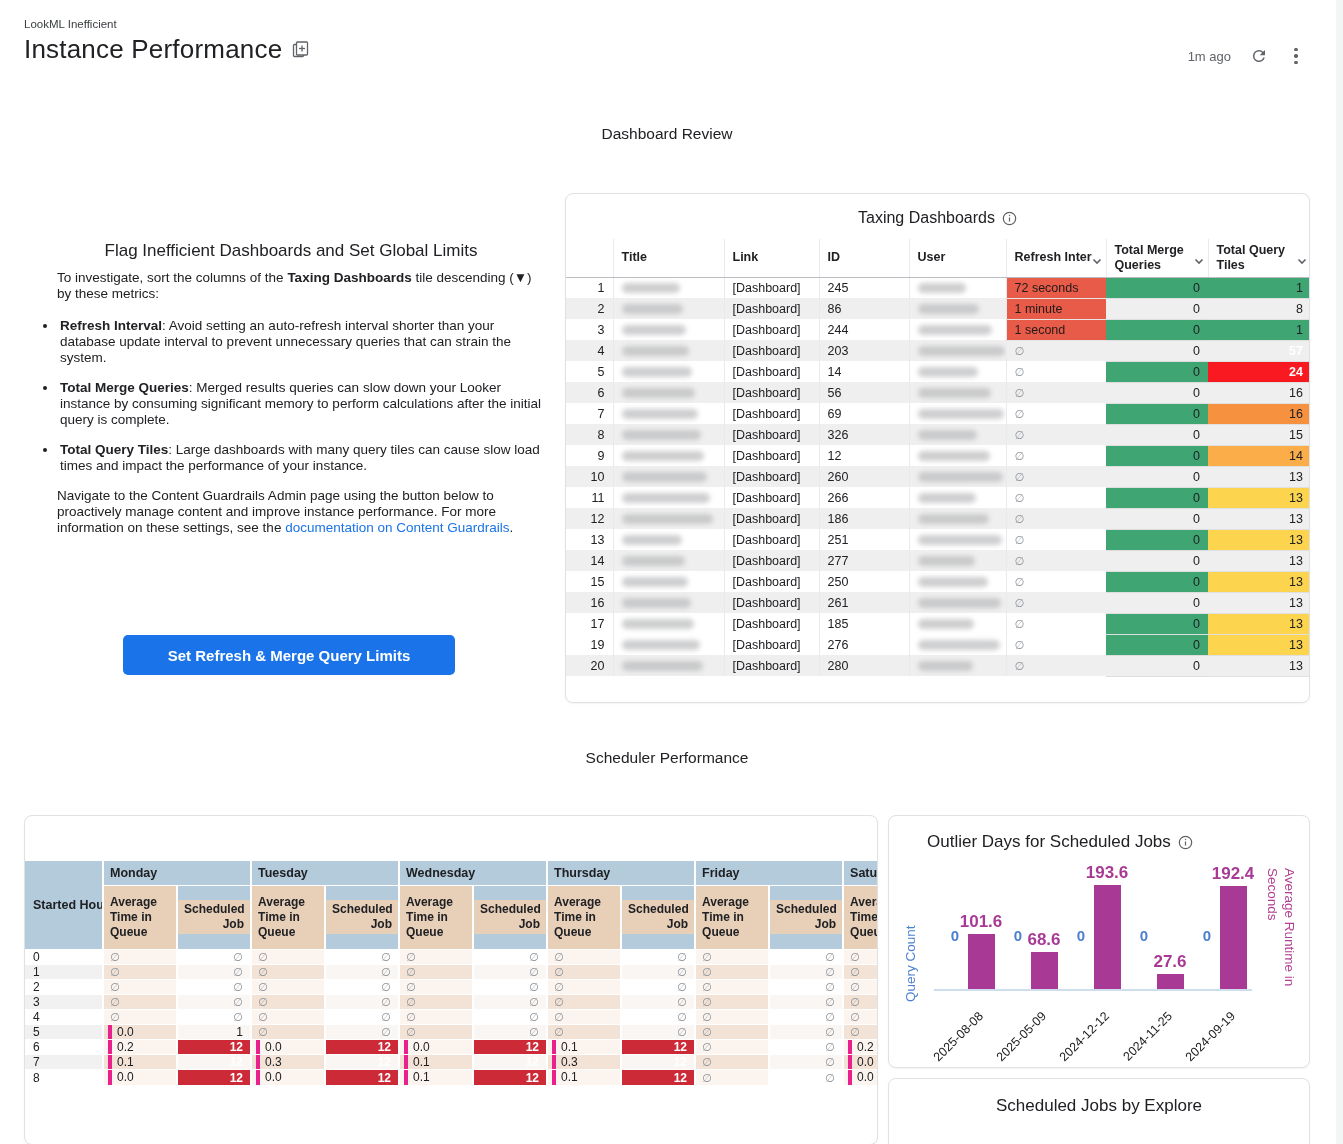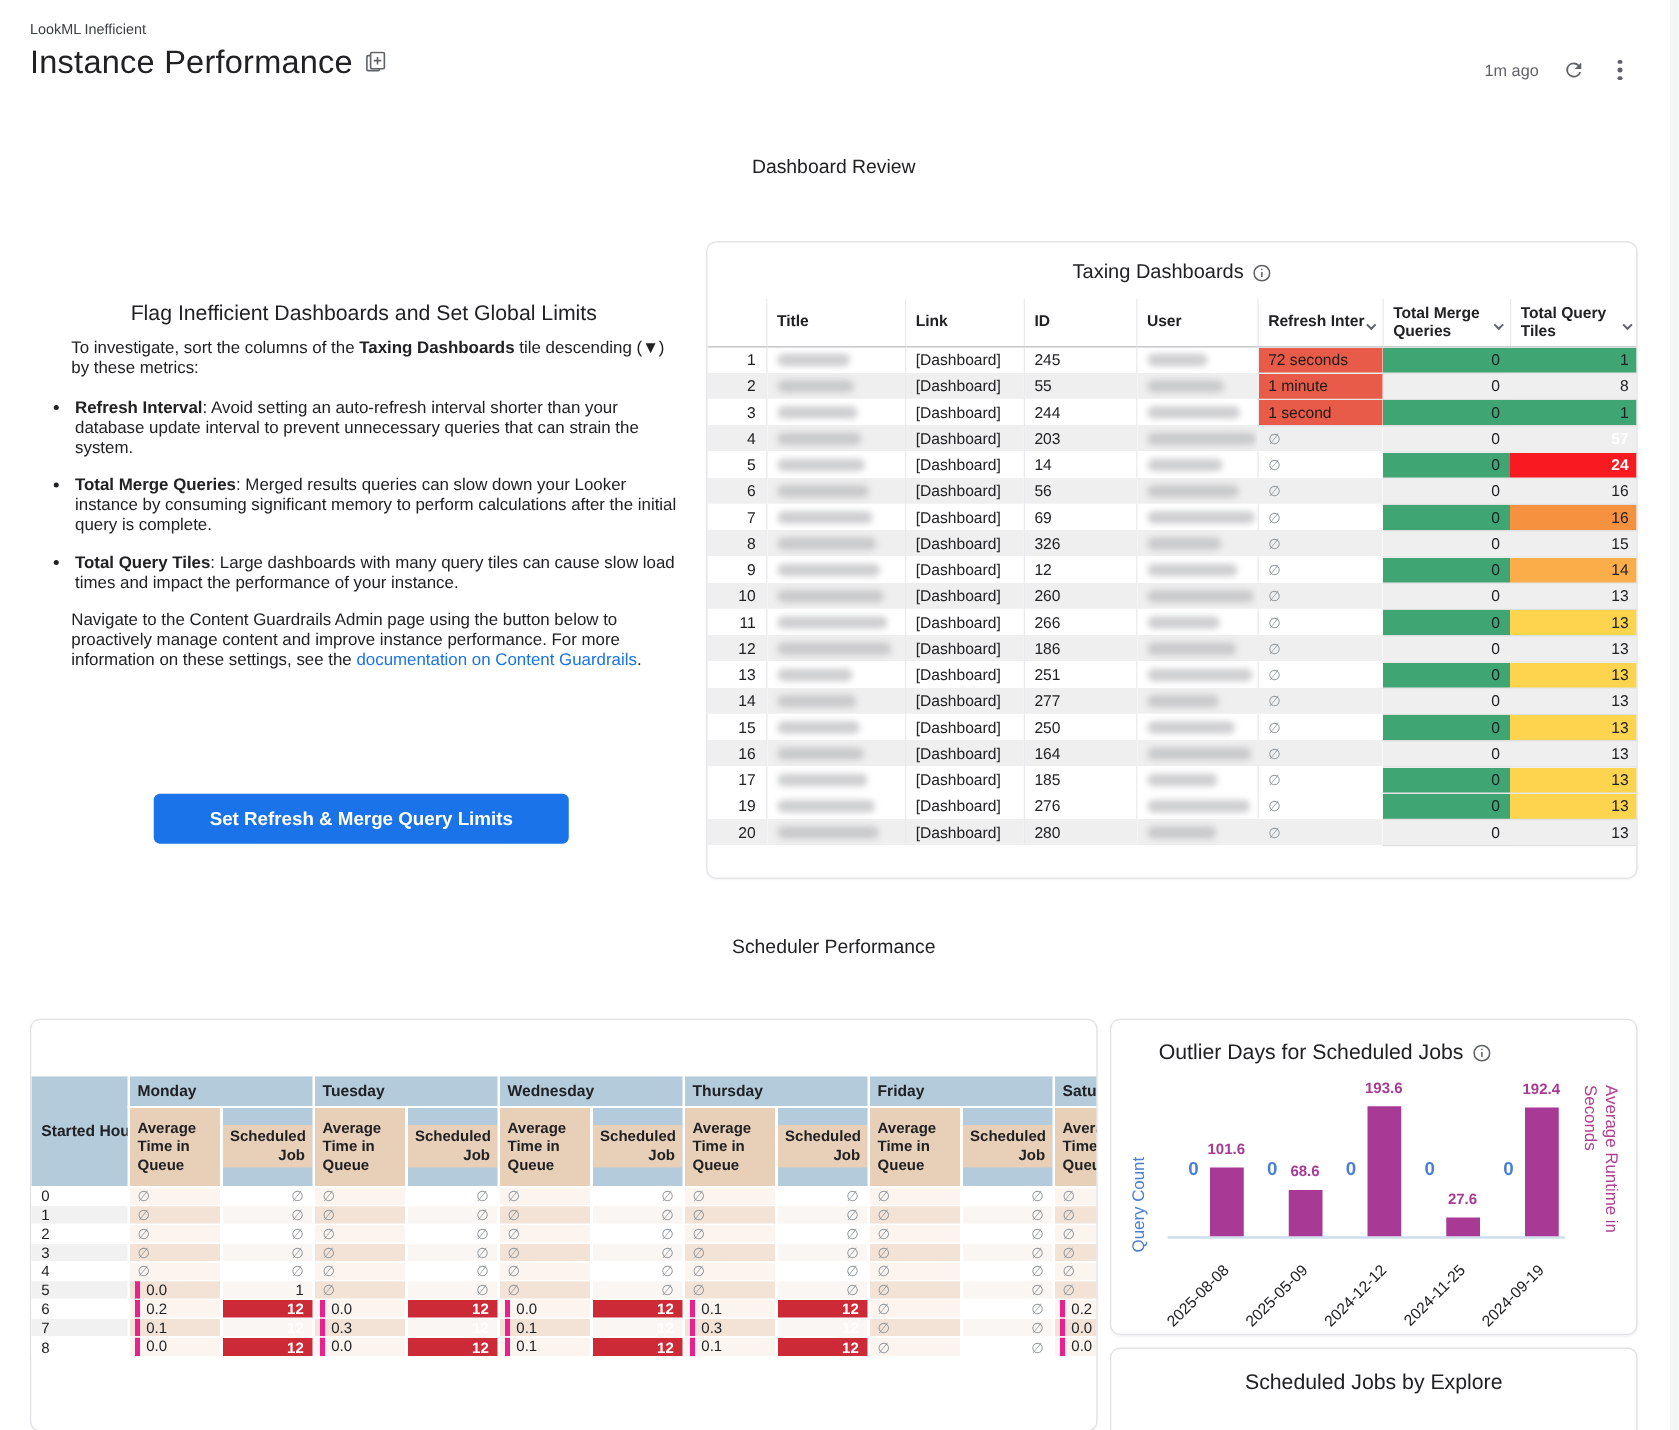--- a/index.html
+++ b/index.html
@@ -91,21 +91,21 @@
   td.h-schedcell.hot { background:var(--heat-red,#cd2a38); color:#fff; font-weight:700; }
   td.h-schedcell.warm { background:var(--heat-pink,#f8ecea); color:#202124; }
   .qbar { display:inline-block; width:4px; height:15px; background:var(--bar-magenta,#e8218d); vertical-align:middle; margin:-2px 5px 0 -2px; }
 
   
   #outlier-card { left:888px; top:815px; width:422px; height:253px; overflow:hidden; }
   #outlier-card .card-title { justify-content:flex-start; padding:16px 0 0 38px; font-size:17px; }
   .chart-area { position:absolute; inset:0; }
   .axis-line { position:absolute; height:2px; background:#cfdeed; }
   .bar { position:absolute; background:var(--chart-bar,#a83a96); cursor:pointer; }
-  .bar-label { position:absolute; width:84px; text-align:center; font-size:12px; font-weight:700; color:var(--chart-bar,#a83a96); }
+  .bar-label { position:absolute; width:84px; text-align:center; font-size:17px; font-weight:700; color:var(--chart-bar,#a83a96); }
   .zero-label { position:absolute; width:30px; text-align:right; font-size:15px; font-weight:700; color:var(--chart-blue,#4a7fd1); }
   .tick-label { position:absolute; width:88px; text-align:right; font-size:12.5px; color:#202124; transform:rotate(-45deg); transform-origin:100% 50%; }
   .ylab-left { position:absolute; left:14px; top:186px; white-space:nowrap; transform:rotate(-90deg); transform-origin:0 0; font-size:13.5px; color:var(--chart-blue,#4a7fd1); }
   .ylab-right { position:absolute; left:409px; top:52px; width:152px; line-height:17px; transform:rotate(90deg); transform-origin:0 0; font-size:13.5px; color:#b13f92; }
 
   
   #explore-card { left:888px; top:1078px; width:422px; height:90px; }
   #explore-card .card-title { padding-top:17px; font-size:17px; }
 
   .scroll-strip { position:absolute; right:0; top:0; width:7px; height:1144px; background:#f3f6f5; }
@@ -210,21 +210,21 @@
           <td class="cell-refresh flag">72 seconds</td>
           <td class="cell-merge">0</td>
           <td class="cell-tiles tile-green">1</td>
         </tr>
         <tr class="stripe">
           <td class="cell-num">2</td>
           <td class="cell-title">
             <div class="blur-blob" style="width: 61px;"></div>
           </td>
           <td class="cell-link">[Dashboard]</td>
-          <td class="cell-id">55</td>
+          <td class="cell-id">86</td>
           <td class="cell-user">
             <div class="blur-blob" style="width: 61px;"></div>
           </td>
           <td class="cell-refresh flag">1 minute</td>
           <td class="cell-merge">0</td>
           <td class="cell-tiles tile-light_green">8</td>
         </tr>
         <tr>
           <td class="cell-num">3</td>
           <td class="cell-title">
@@ -406,21 +406,21 @@
           <td class="cell-refresh cell-null">∅</td>
           <td class="cell-merge">0</td>
           <td class="cell-tiles tile-yellow">13</td>
         </tr>
         <tr class="stripe">
           <td class="cell-num">16</td>
           <td class="cell-title">
             <div class="blur-blob" style="width: 69px;"></div>
           </td>
           <td class="cell-link">[Dashboard]</td>
-          <td class="cell-id">164</td>
+          <td class="cell-id">261</td>
           <td class="cell-user">
             <div class="blur-blob" style="width: 83px;"></div>
           </td>
           <td class="cell-refresh cell-null">∅</td>
           <td class="cell-merge">0</td>
           <td class="cell-tiles tile-yellow">13</td>
         </tr>
         <tr>
           <td class="cell-num">17</td>
           <td class="cell-title">

